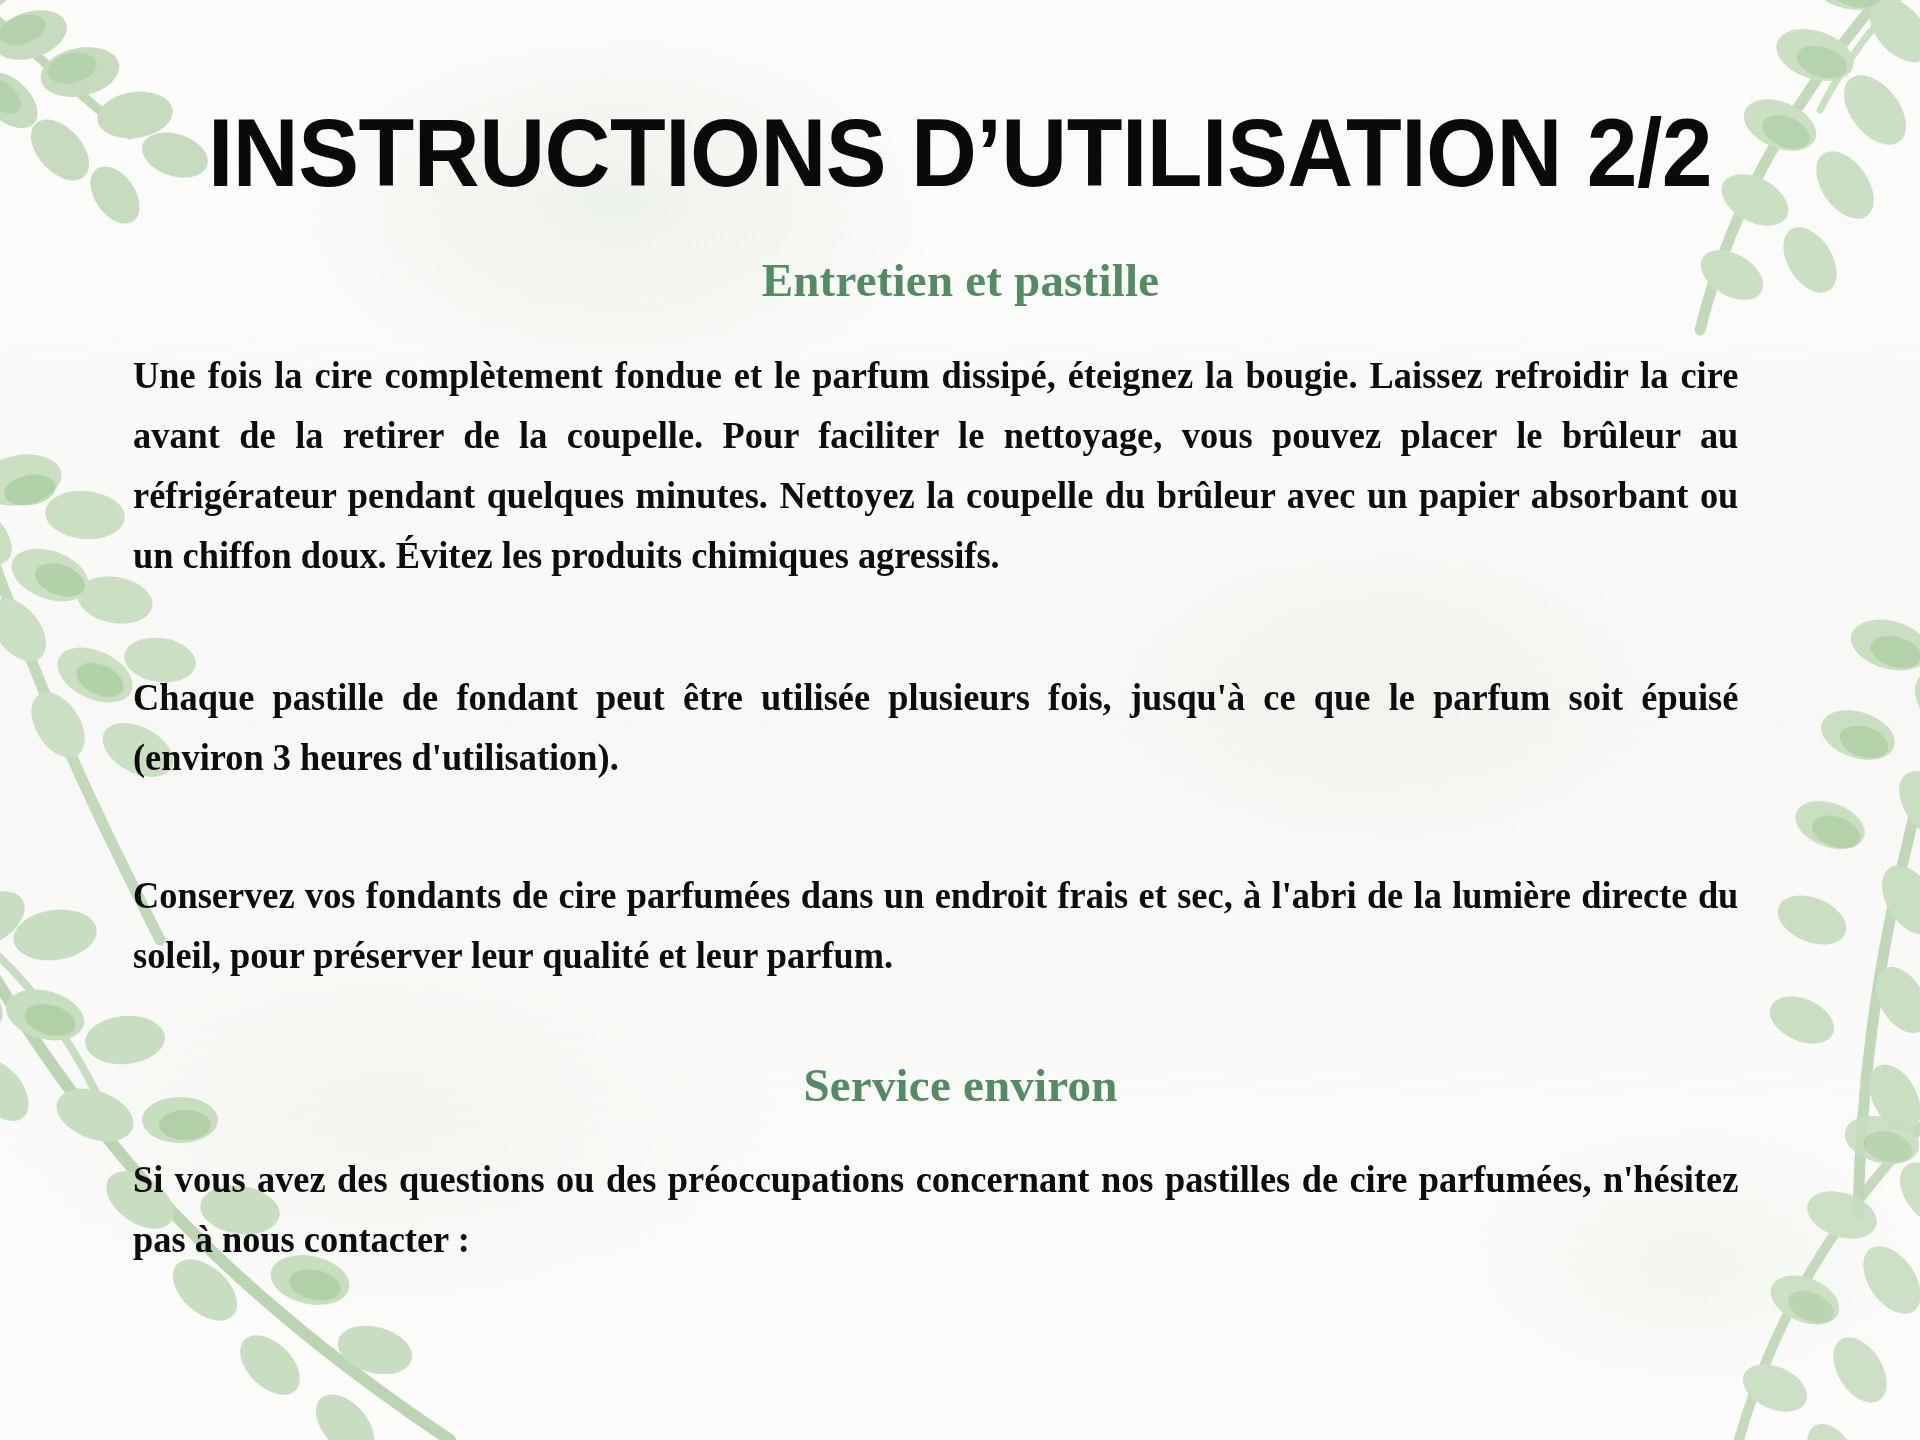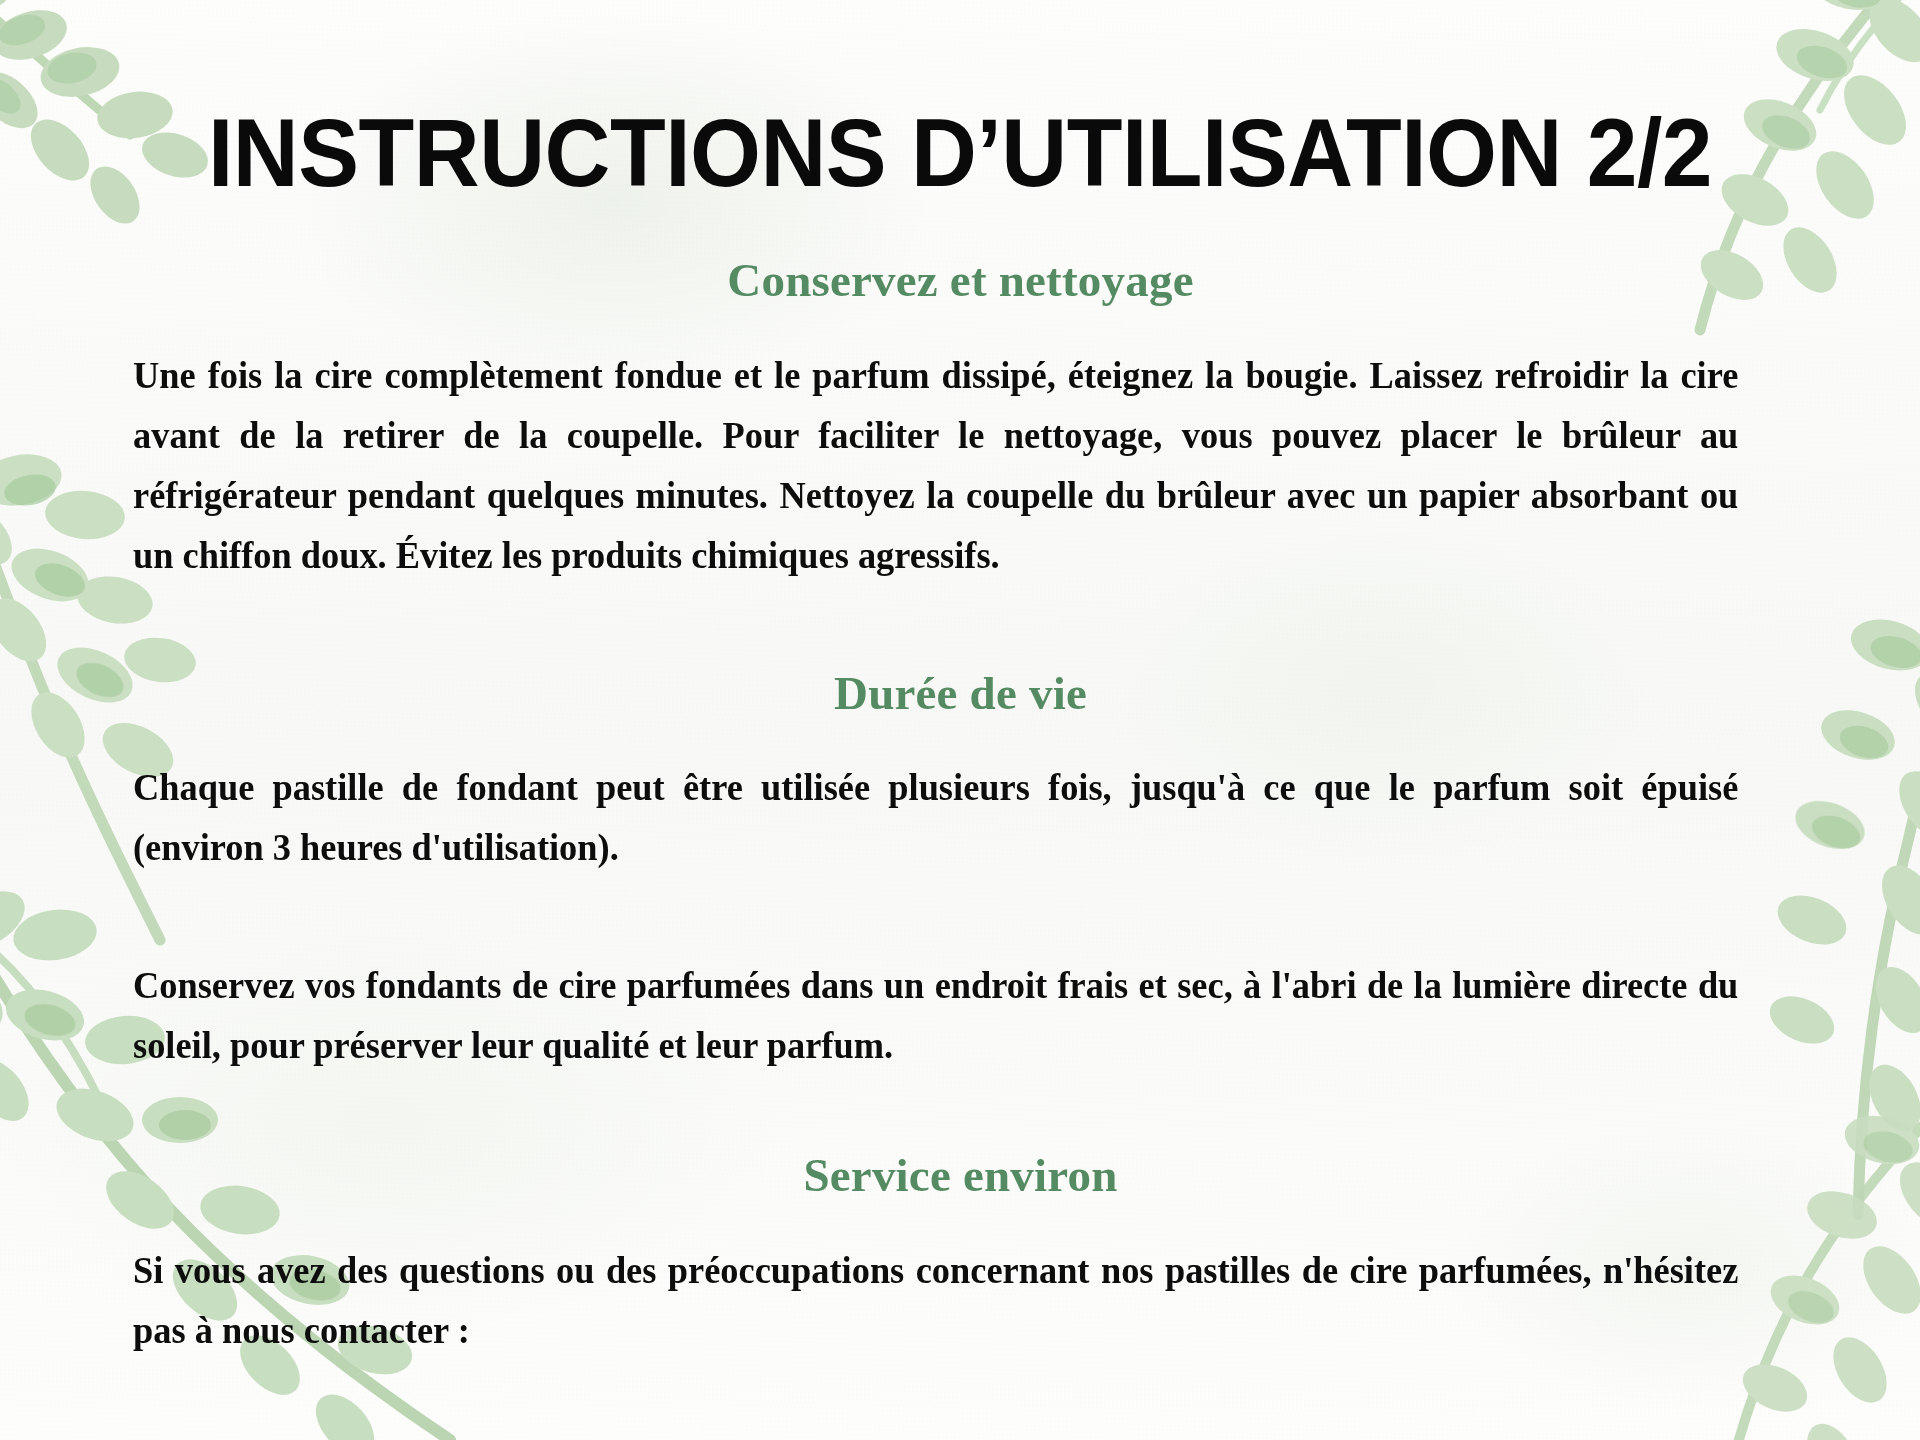--- a/index.html
+++ b/index.html
@@ -265,26 +265,25 @@
     </g>
   </svg>
 
   <div class="content">
 
     <h1 class="doc-title">INSTRUCTIONS D’UTILISATION 2/2</h1>
 
     <div class="sections">
 
       <div class="section sec-entretien">
-        <h2 class="section-heading">Conservez et nettoyage</h2>
+        <h2 class="section-heading">Entretien et pastille</h2>
         <p class="section-body">Une fois la cire complètement fondue et le parfum dissipé, éteignez la bougie. Laissez refroidir la cire avant de la retirer de la coupelle. Pour faciliter le nettoyage, vous pouvez placer le brûleur au réfrigérateur pendant quelques minutes. Nettoyez la coupelle du brûleur avec un papier absorbant ou un chiffon doux. Évitez les produits chimiques agressifs.</p>
       </div>
 
       <div class="section sec-duree">
-        <h2 class="section-heading">Durée de vie</h2>
         <p class="section-body">Chaque pastille de fondant peut être utilisée plusieurs fois, jusqu'à ce que le parfum soit épuisé (environ 3 heures d'utilisation).</p>
       </div>
 
       <div class="section sec-conservation">
         <p class="section-body">Conservez vos fondants de cire parfumées dans un endroit frais et sec, à l'abri de la lumière directe du soleil, pour préserver leur qualité et leur parfum.</p>
       </div>
 
       <div class="section sec-service">
         <h2 class="section-heading">Service environ</h2>
         <p class="section-body">Si vous avez des questions ou des préoccupations concernant nos pastilles de cire parfumées, n'hésitez pas à nous contacter :</p>

